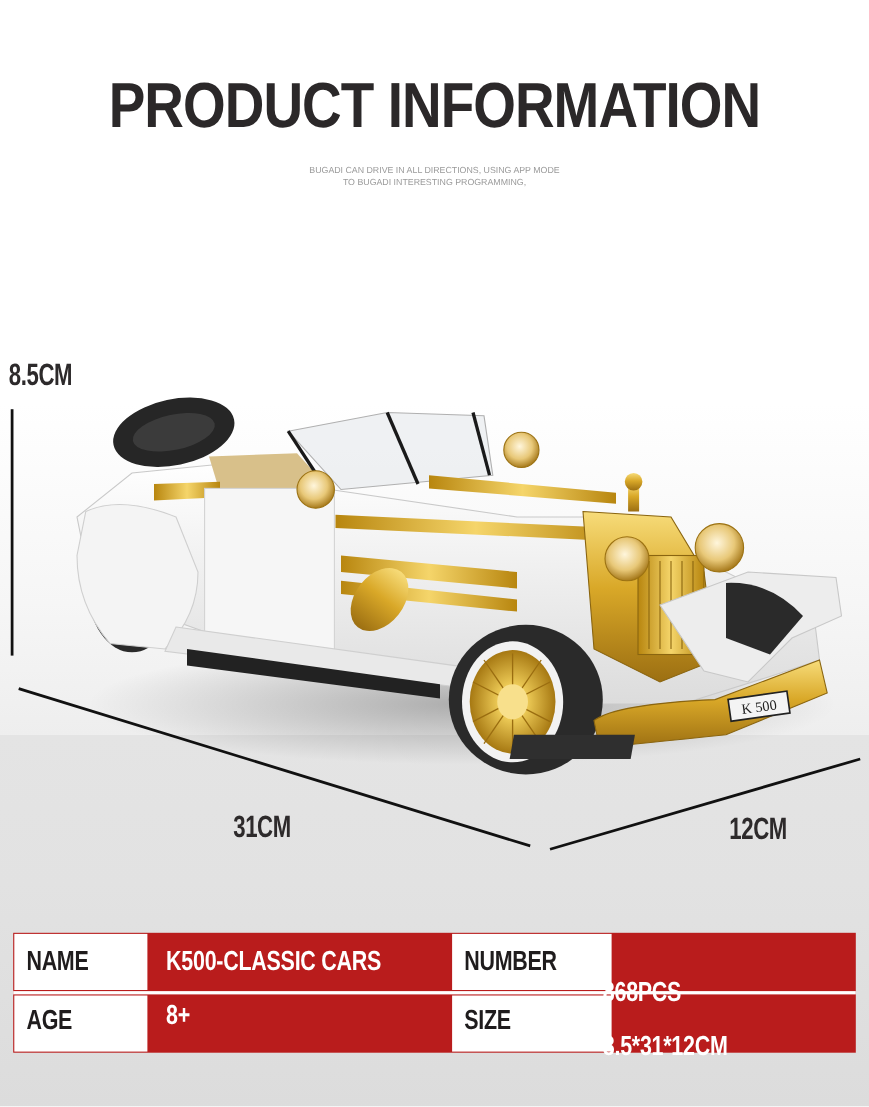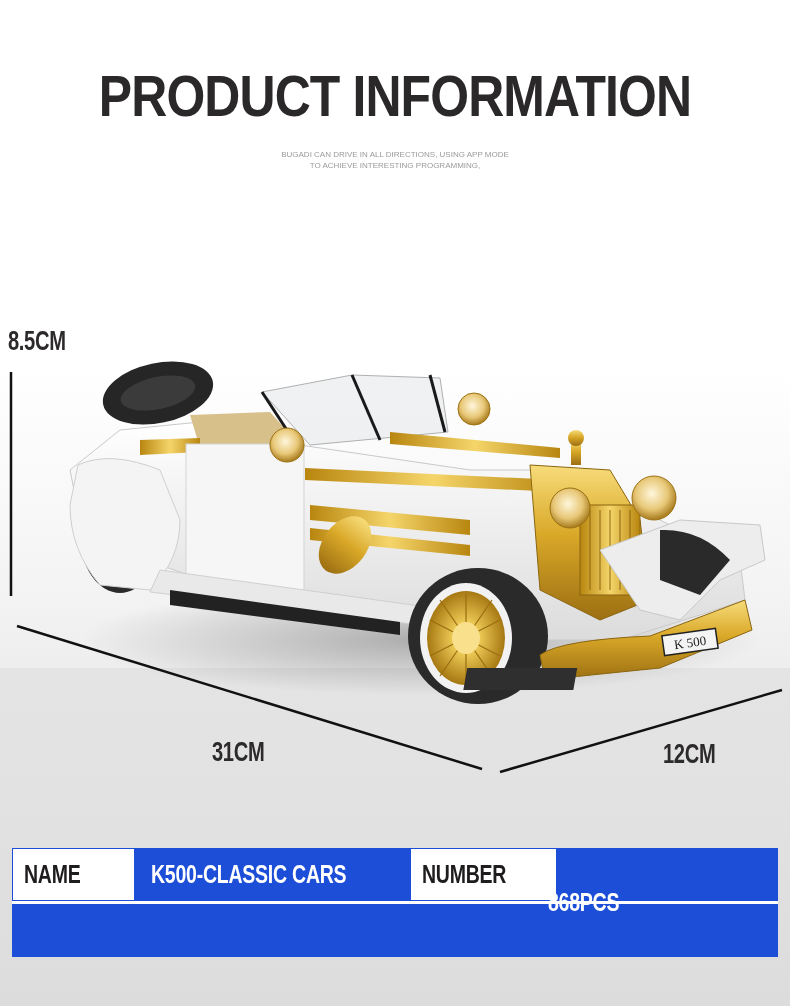--- a/index.html
+++ b/index.html
@@ -48,21 +48,21 @@
     transform: scaleX(0.72);
     transform-origin: 0 0;
     letter-spacing: -0.5px;
   }
   .dim-height { left: 8px; top: 326px; }
   .dim-length { left: 212px; top: 737px; }
   .dim-width  { left: 663px; top: 739px; }
   svg.overlay { position: absolute; left: 0; top: 0; }
   .spec-table {
     position: absolute; left: 12px; top: 848px; width: 766px; height: 109px;
-    background: #1d4ed8;
+    background: #b91c1c;
   }
   .spec-row {
     position: absolute; left: 0; width: 766px; height: 53px;
   }
   .row-1 { top: 0; }
   .row-2 { top: 56px; }
   .row-sep {
     position: absolute; left: 0; top: 53px; width: 766px; height: 3px; background: #ffffff;
   }
   .cell {
@@ -90,21 +90,21 @@
 </style>
 </head>
 <body>
 
 <div class="bg-top"></div>
 <div class="bg-floor"></div>
 
 <h1 class="title">PRODUCT INFORMATION</h1>
 <div class="subtitle">
   <span>BUGADI CAN DRIVE IN ALL DIRECTIONS, USING APP MODE</span>
-  <span>TO ACHIEVE INTERESTING PROGRAMMING,</span>
+  <span>TO BUGADI INTERESTING PROGRAMMING,</span>
 </div>
 
 <svg class="overlay" width="790" height="1006" viewBox="0 0 790 1006">
   <defs>
     <linearGradient id="gold" x1="0" y1="0" x2="0" y2="1">
       <stop offset="0" stop-color="#f7dc7a"></stop>
       <stop offset="0.45" stop-color="#d9a828"></stop>
       <stop offset="1" stop-color="#9c6f12"></stop>
     </linearGradient>
     <linearGradient id="goldH" x1="0" y1="0" x2="1" y2="0">
@@ -232,13 +232,27 @@
       <span class="txt">K500-CLASSIC CARS</span>
     </div>
     <div class="cell label-cell c3">
       <span class="txt">NUMBER</span>
     </div>
     <div class="cell value-cell c4">
       <span class="txt">868PCS</span>
     </div>
   </div>
   <div class="row-sep"></div>
+  <div class="spec-row row-2">
+    <div class="cell label-cell c1">
+      <span class="txt">AGE</span>
+    </div>
+    <div class="cell value-cell c2">
+      <span class="txt">8+</span>
+    </div>
+    <div class="cell label-cell c3">
+      <span class="txt">SIZE</span>
+    </div>
+    <div class="cell value-cell c4">
+      <span class="txt">8.5*31*12CM</span>
+    </div>
+  </div>
 </div>
 
 </body></html>

